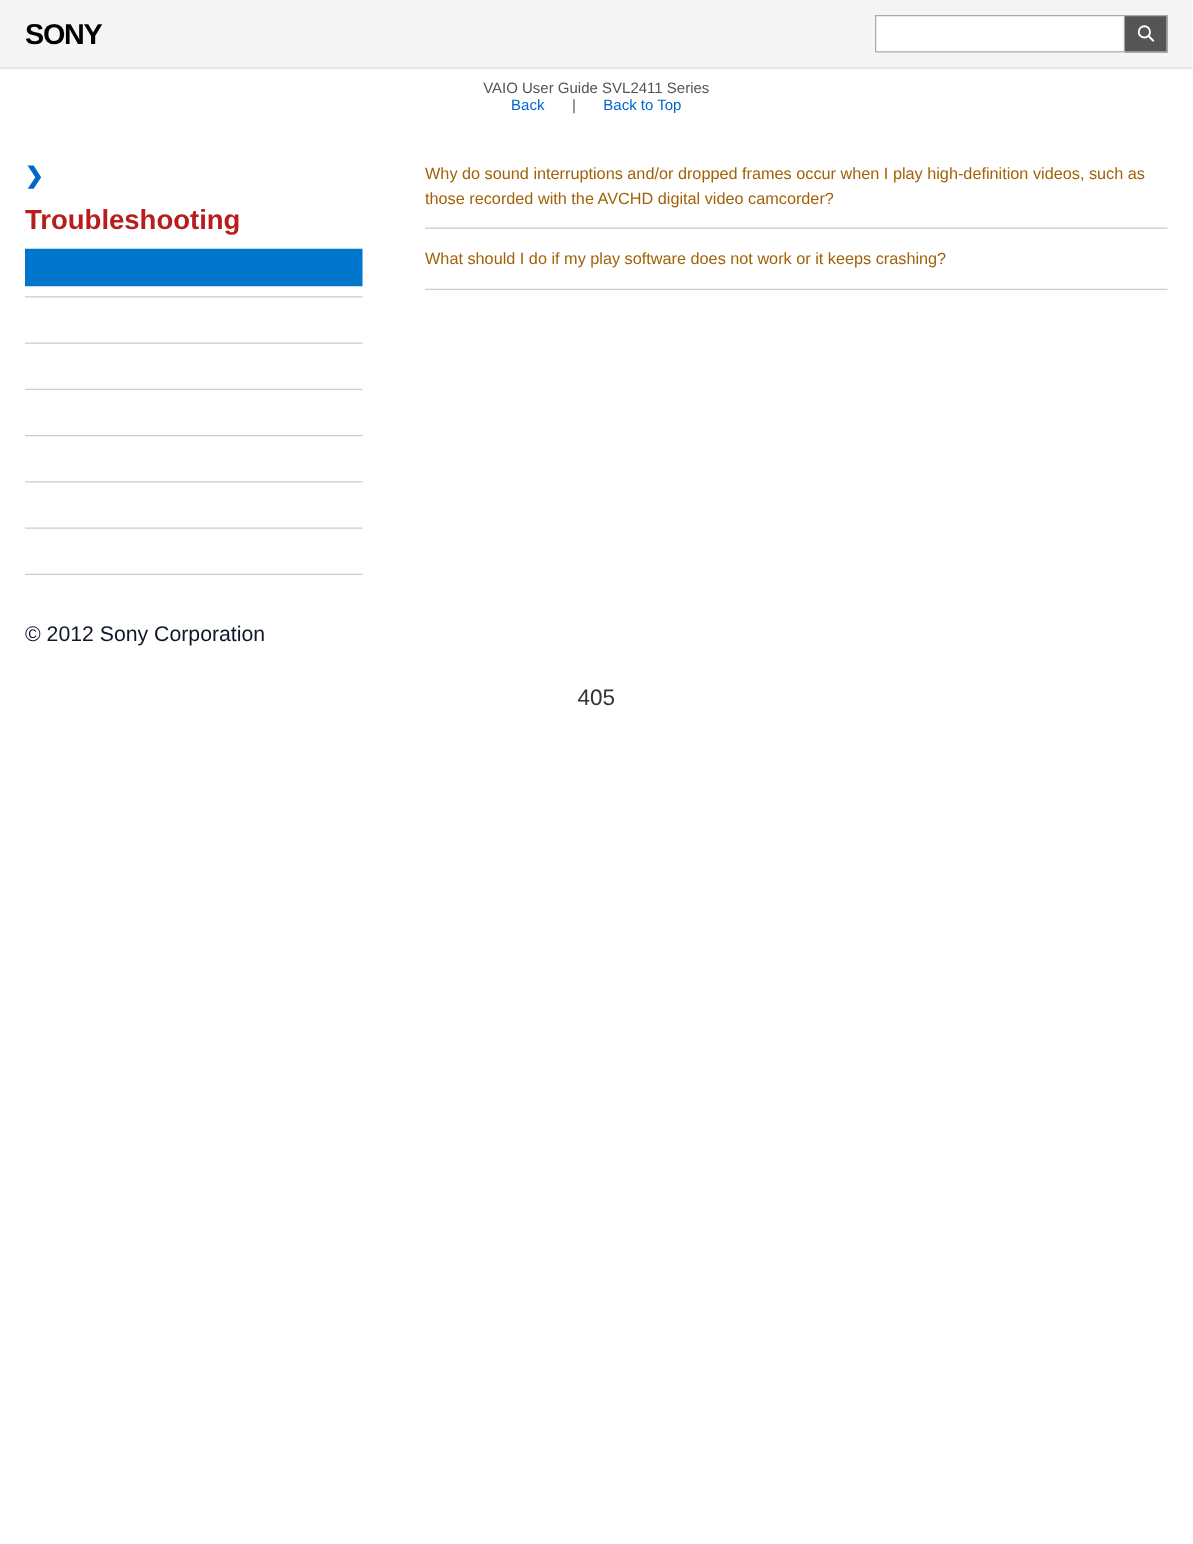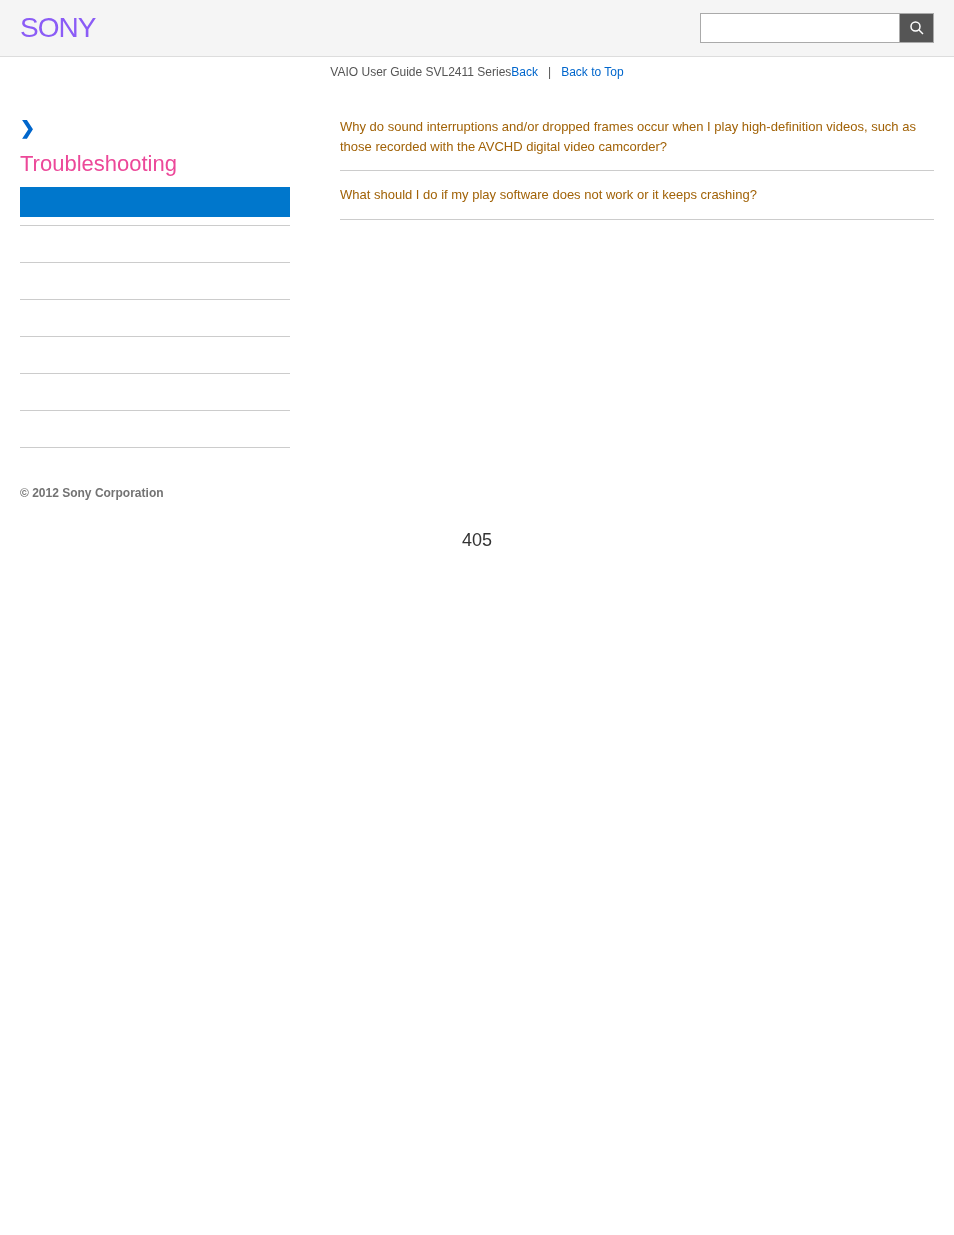--- a/index.html
+++ b/index.html
@@ -21,25 +21,25 @@
     .header {
       display: flex;
       align-items: center;
       justify-content: space-between;
       padding: 12px 20px;
       border-bottom: 1px solid #ddd;
       background: #f5f5f5;
     }
 
     .sony-logo {
-      font-size: 28px;
-      font-weight: 400;
+      font-size: 23px;
+      font-weight: 700;
       font-family: 'Arial Black', Arial, sans-serif;
       letter-spacing: -1px;
-      color: #8b5cf6;
+      color: #000000;
     }
 
     .search-container {
       display: flex;
       align-items: center;
     }
 
     .search-input {
       width: 200px;
       height: 30px;
@@ -59,30 +59,31 @@
       display: flex;
       align-items: center;
       justify-content: center;
       color: #fff;
       font-size: 16px;
     }
 
     
     .breadcrumb-bar {
       display: flex;
-      justify-content: center;
+      justify-content: space-between;
       align-items: center;
       padding: 8px 20px;
       font-size: 12px;
       color: #555;
+      flex-direction: column;
     }
 
     .breadcrumb-nav {
       display: flex;
-      gap: 10px;
+      gap: 22px;
       align-items: center;
       font-size: 12px;
     }
 
     .nav-link {
       color: #0066cc;
       text-decoration: none;
       cursor: pointer;
     }
 
@@ -107,22 +108,22 @@
     .sidebar-chevron {
       color: #0066cc;
       font-size: 18px;
       font-weight: bold;
       margin-bottom: 12px;
       cursor: pointer;
     }
 
     .sidebar-title {
       font-size: 22px;
-      font-weight: normal;
-      color: #ec4899;
+      font-weight: bold;
+      color: #b91c1c;
       margin-bottom: 10px;
     }
 
     .sidebar-active-item {
       background: #0077cc;
       height: 30px;
       width: 100%;
       margin-bottom: 8px;
     }
 
@@ -156,23 +157,22 @@
 
     .content-divider {
       border: none;
       border-top: 1px solid #ccc;
       margin: 14px 0;
     }
 
     
     .footer {
       padding: 30px 20px 10px 20px;
-      font-size: 12px;
-      color: #737373;
-      font-weight: bold;
+      font-size: 17px;
+      color: #0f172a;
     }
 
     .page-number {
       text-align: center;
       padding: 20px;
       font-size: 18px;
       color: #333;
     }
   </style>
 </head>

